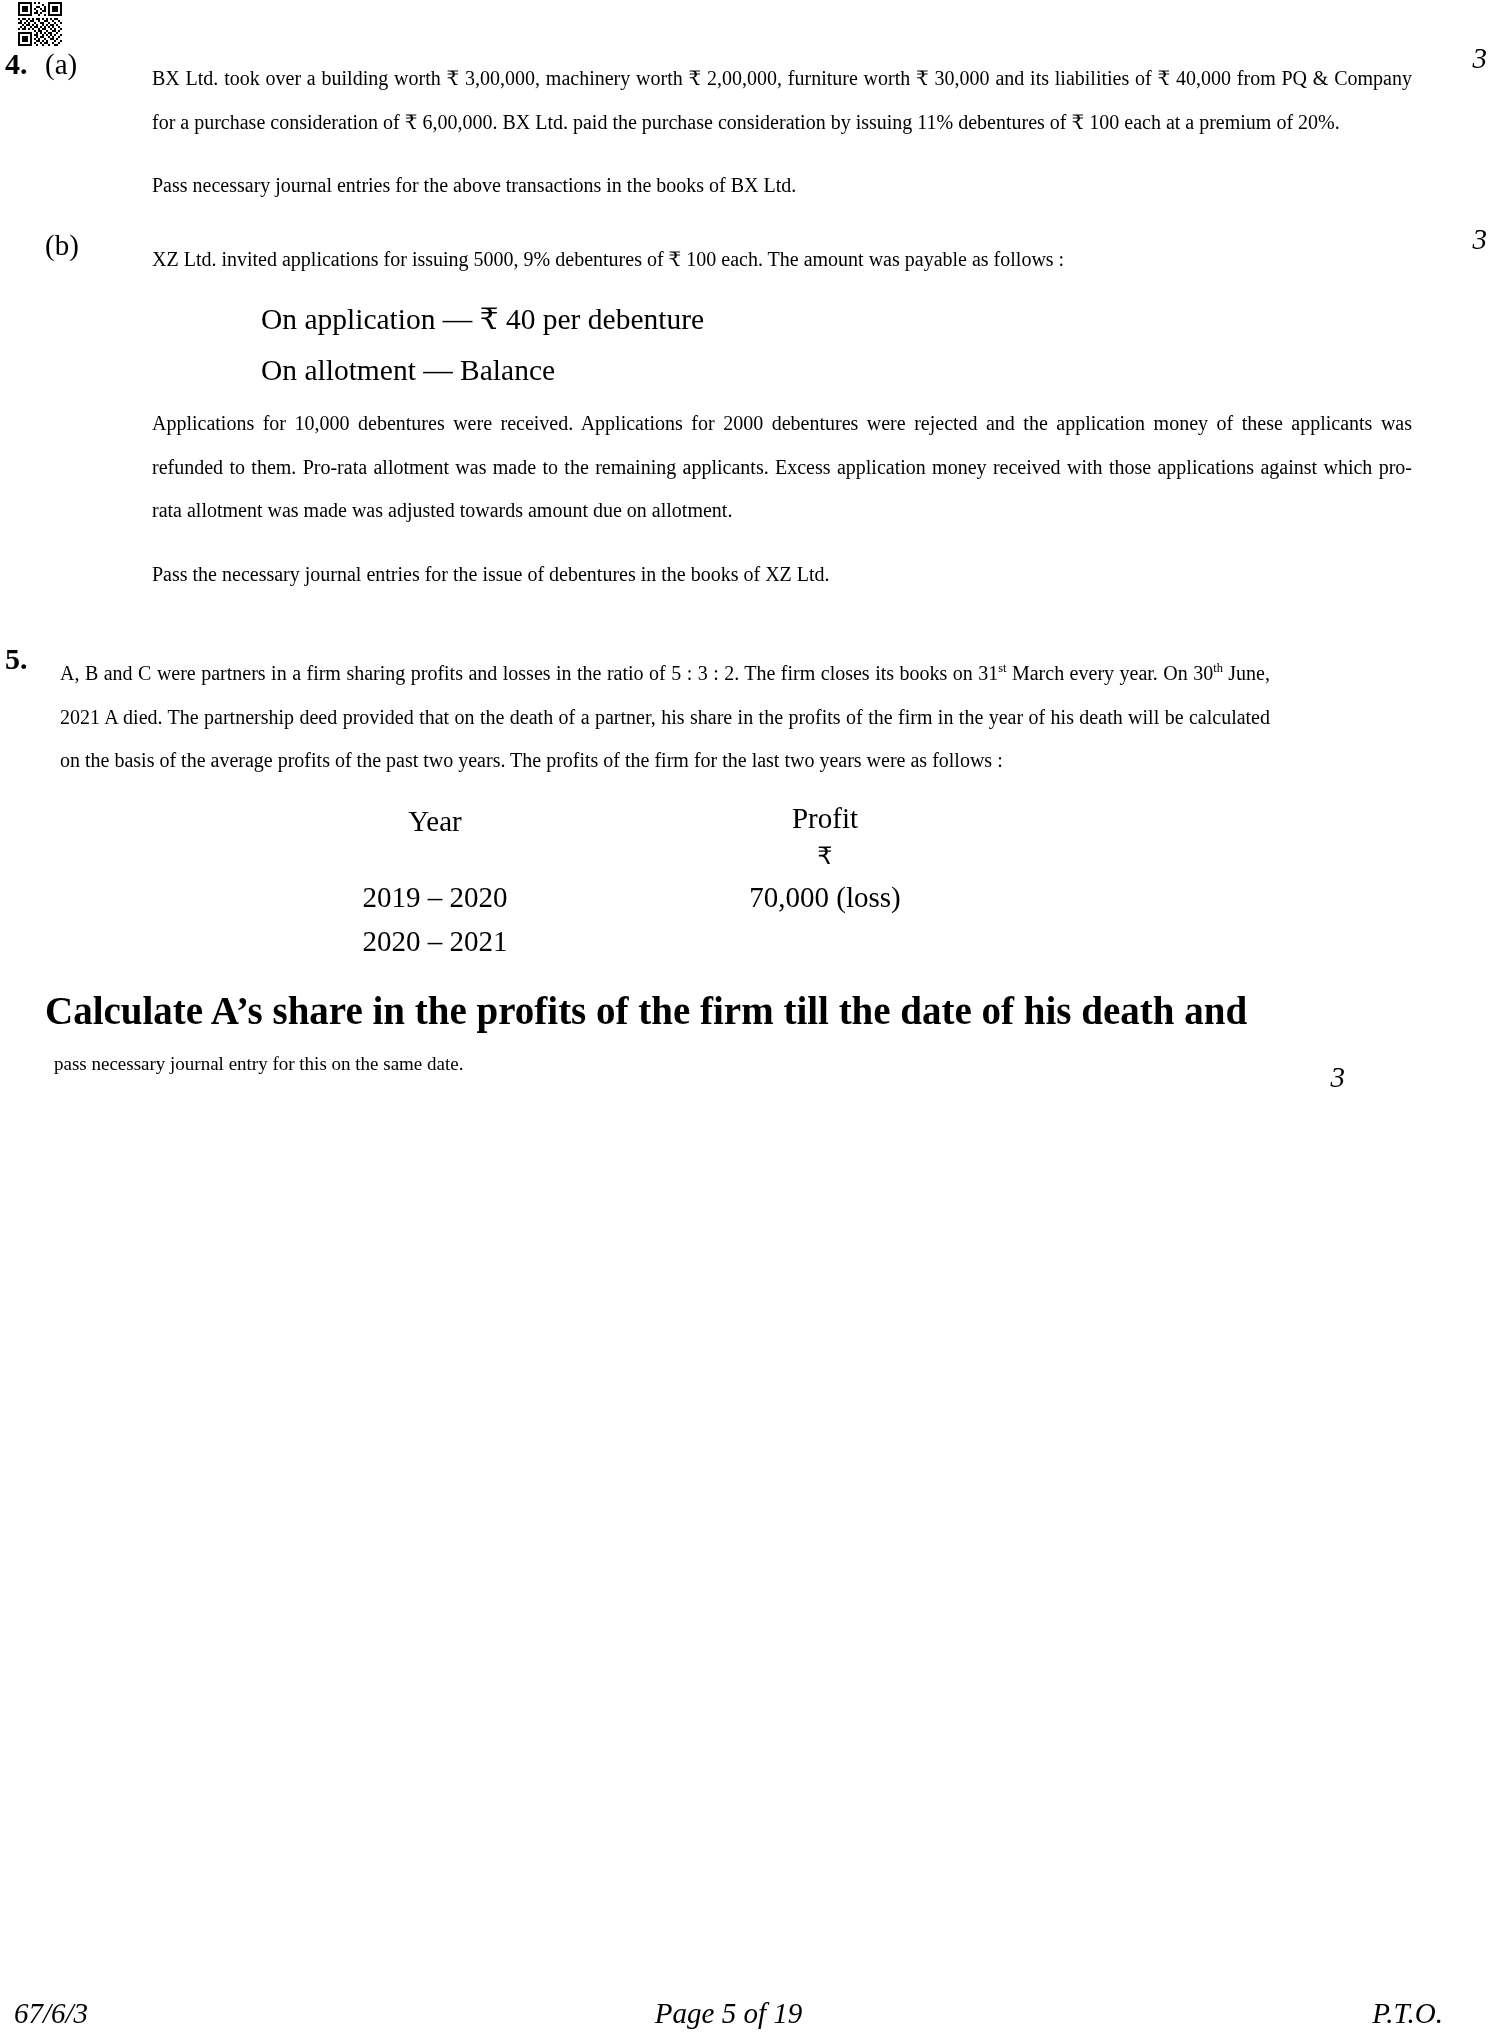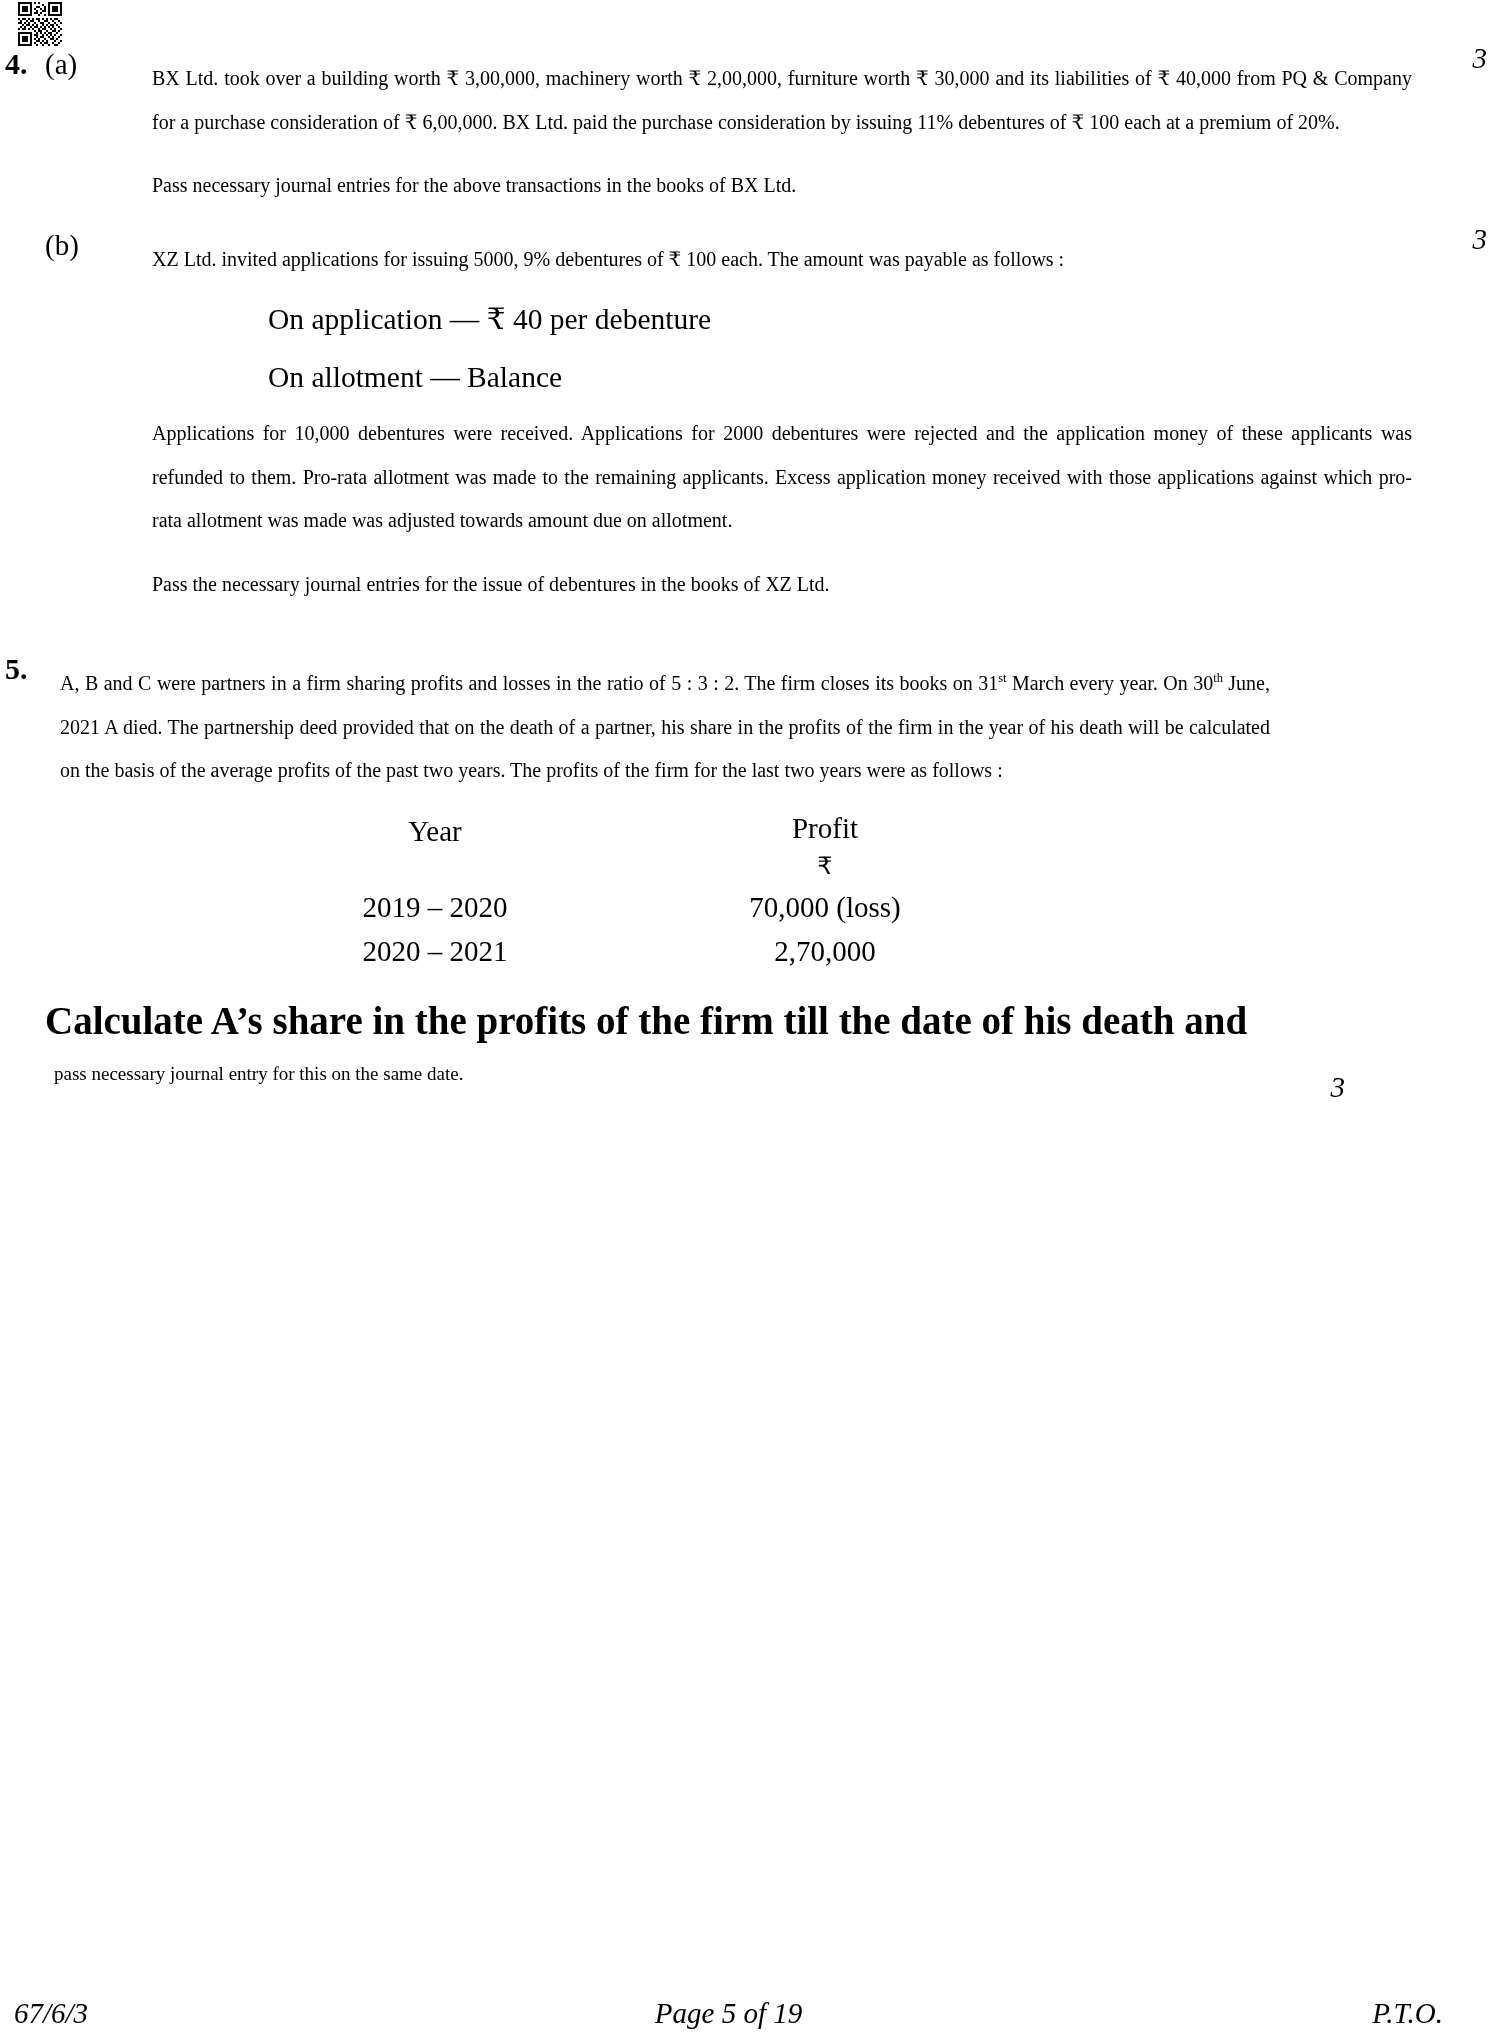--- a/index.html
+++ b/index.html
@@ -90,21 +90,21 @@
     font-size: 30px;
     margin: 18px 0 12px 0;
     letter-spacing: 0.5px;
   }
 
   
   .w-a { width: 1135px; }
   .w-b { width: 1135px; }
 
   .sub-line {
-    margin: 11px;
+    margin: 4px;
     font-size: 29.5px;
     line-height: 47px;
     padding-left: 120px;
   }
 
   
   .q5body {
     flex: 1 1 auto;
     font-size: 29.5px;
     line-height: 45px;
@@ -321,21 +321,20 @@
               <div>Profit</div>
               <div class="pt-rupee">₹</div>
             </div>
           </div>
           <div class="ptrow">
             <div class="pt-year">2019 – 2020</div>
             <div class="pt-profit">70,000 (loss)</div>
           </div>
           <div class="ptrow">
             <div class="pt-year">2020 – 2021</div>
-            <div class="pt-profit">2,70,000</div>
           </div>
         </div>
 
         <p class="bold-line" style="margin-top:26px">Calculate A’s share in the profits of the firm till the date of his death and</p>
         <p class="nj">pass necessary journal entry for this on the same date.</p>
       </div>
       <div class="marks" style="align-self:flex-end">3</div>
     </div>
 
   </div>

